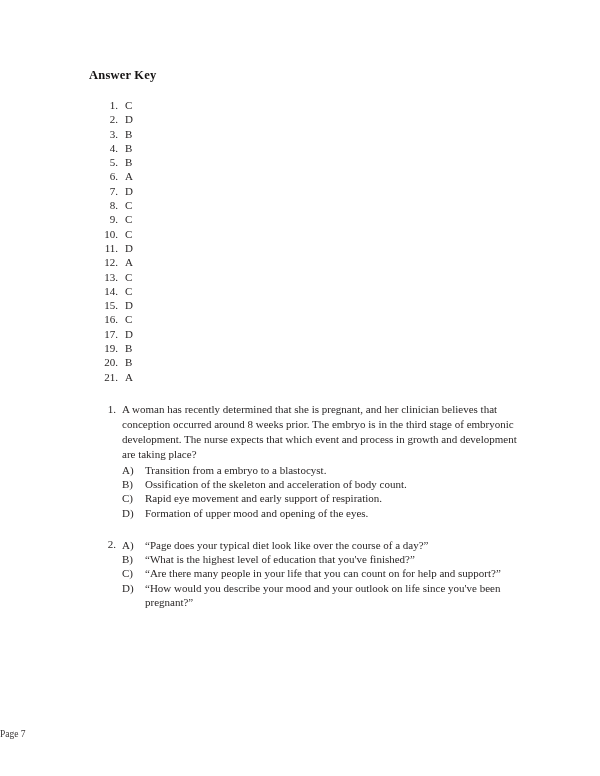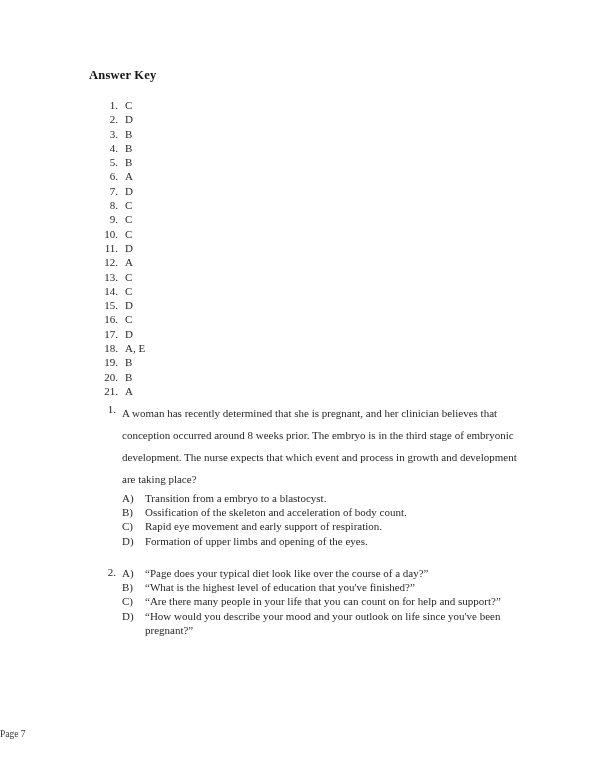--- a/index.html
+++ b/index.html
@@ -78,21 +78,21 @@
     padding-right: 6px;
     font-size: 11px;
     line-height: 14.4px;
     color: #2a2727;
   }
   .q-body {
     flex: 1;
   }
   .q-text {
     font-size: 11px;
-    line-height: 22px;
+    line-height: 15px;
     color: #2a2727;
     text-align: left;
     margin: 0;
   }
   .options {
     margin-top: 0.5px;
   }
   .option-row {
     display: flex;
     align-items: flex-start;
@@ -187,24 +187,20 @@
         <span class="answer-num">15.</span>
         <span class="answer-val">D</span>
       </div>
       <div class="answer-row">
         <span class="answer-num">16.</span>
         <span class="answer-val">C</span>
       </div>
       <div class="answer-row">
         <span class="answer-num">17.</span>
         <span class="answer-val">D</span>
-      </div>
-      <div class="answer-row">
-        <span class="answer-num">18.</span>
-        <span class="answer-val">A, E</span>
       </div>
       <div class="answer-row">
         <span class="answer-num">19.</span>
         <span class="answer-val">B</span>
       </div>
       <div class="answer-row">
         <span class="answer-num">20.</span>
         <span class="answer-val">B</span>
       </div>
       <div class="answer-row">
@@ -227,21 +223,21 @@
               <div class="option-row">
                 <span class="opt-letter">B)</span>
                 <span class="opt-text">Ossification of the skeleton and acceleration of body count.</span>
               </div>
               <div class="option-row">
                 <span class="opt-letter">C)</span>
                 <span class="opt-text">Rapid eye movement and early support of respiration.</span>
               </div>
               <div class="option-row">
                 <span class="opt-letter">D)</span>
-                <span class="opt-text">Formation of upper limbs and opening of the eyes.</span>
+                <span class="opt-text">Formation of upper mood and opening of the eyes.</span>
               </div>
             </div>
           </div>
         </div>
       </div>
       <div class="question-block">
         <div class="question-line">
           <div class="q-num">2.</div>
           <div class="q-body">
             <div class="options">

